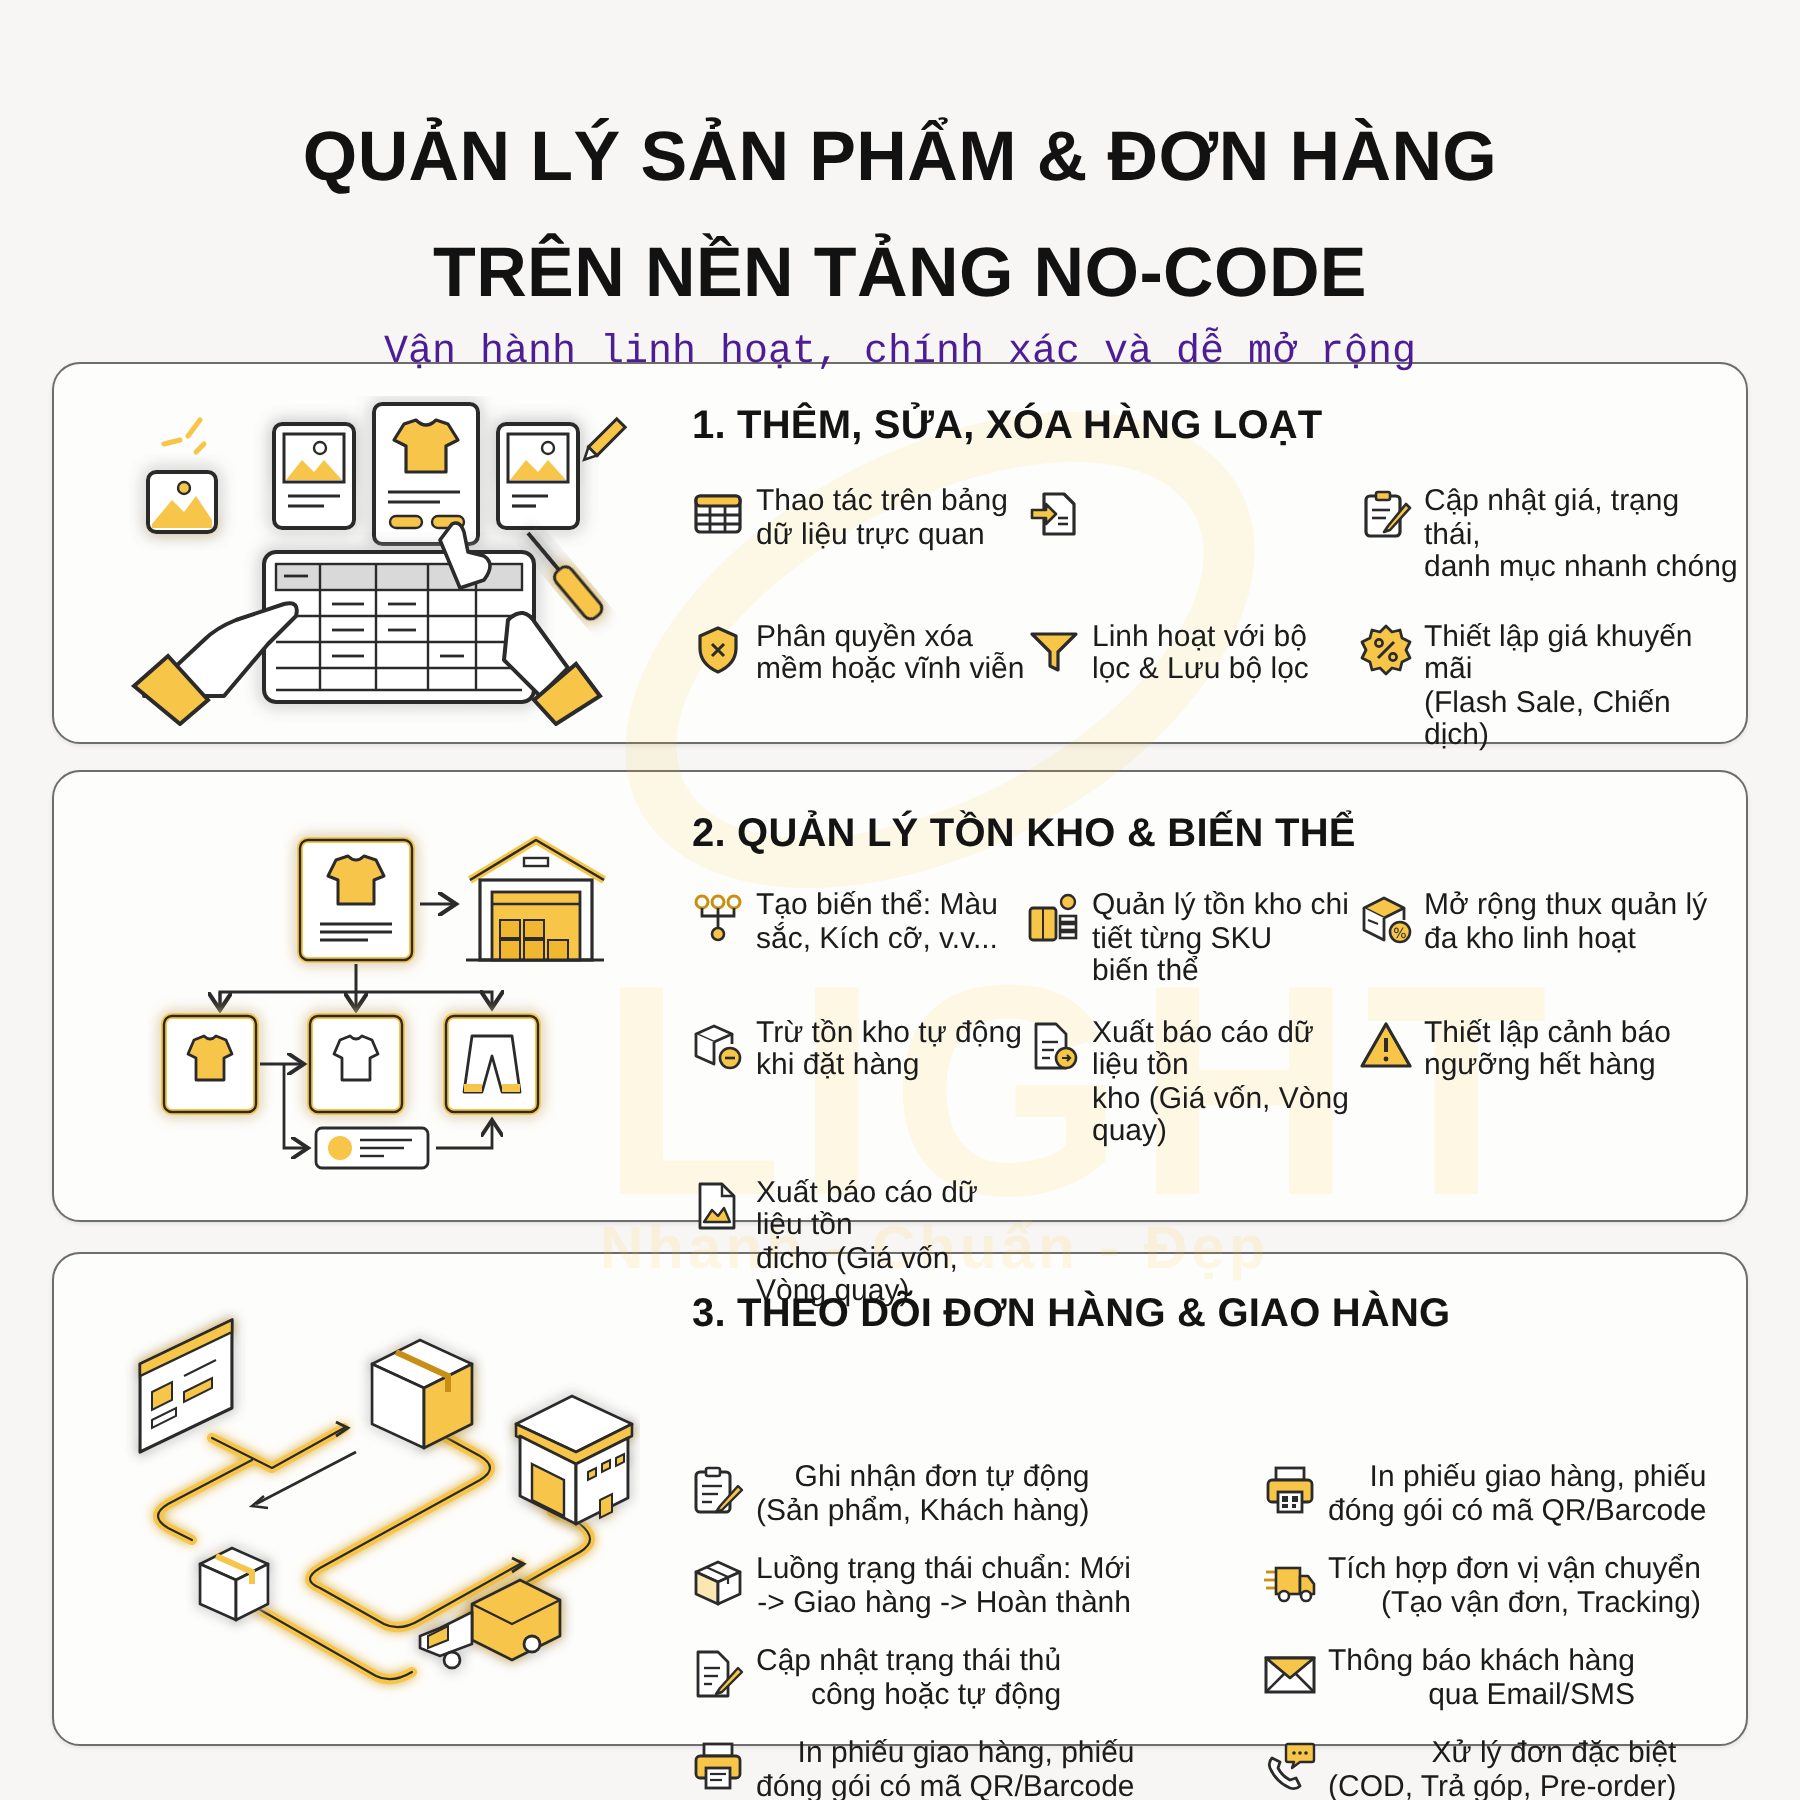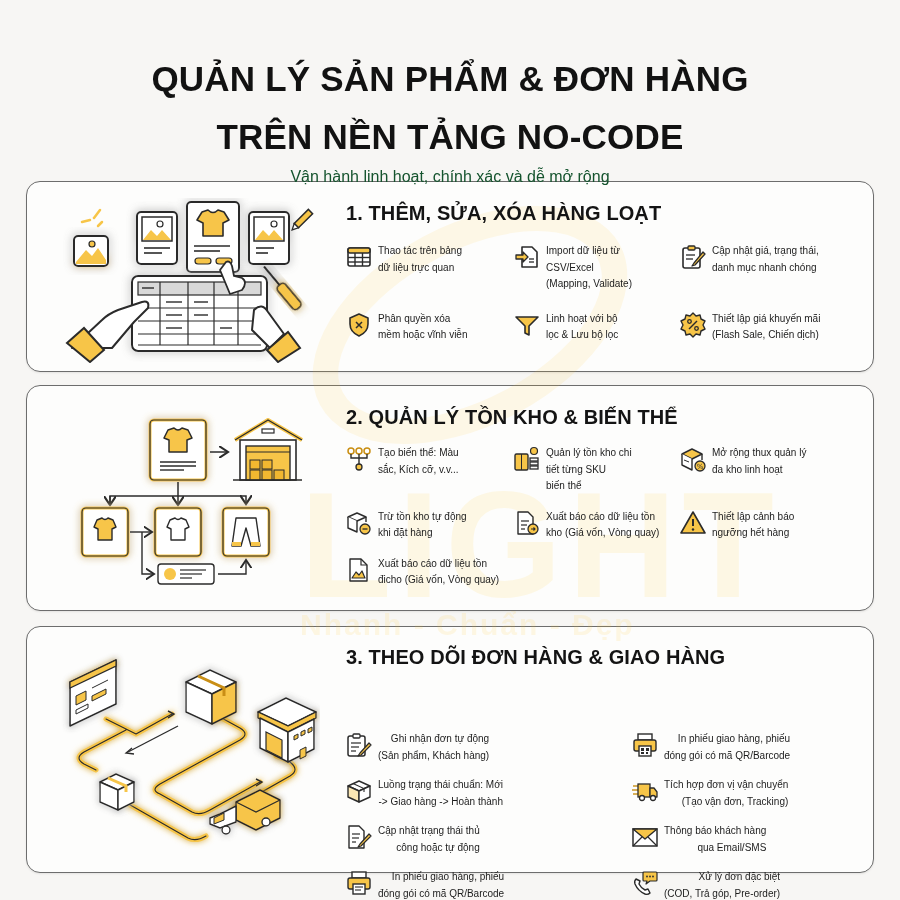--- a/index.html
+++ b/index.html
@@ -20,41 +20,41 @@
     position: absolute; left: 300px; top: 470px; font-size: 150px; font-weight: bold;
     color: rgba(255, 196, 40, 0.11); letter-spacing: 6px; line-height: 1;
   }
   .watermark .tagline {
     position: absolute; left: 300px; top: 608px; font-size: 30px; font-weight: bold;
     color: rgba(255, 196, 40, 0.12); letter-spacing: 2px;
   }
 
   .header { position: absolute; left: 0; top: 42px; width: 900px; text-align: center; z-index: 3; }
   .title { font-size: 35px; font-weight: bold; line-height: 42px; color: #121212; letter-spacing: 0.2px; margin-top: 16px; }
-  .subtitle { font-size: 16px; line-height: 30px; margin-top: 4px; color: #14532d; }
+  .subtitle { font-size: 20px; line-height: 30px; margin-top: 4px; color: #4c1d95; font-family: Liberation Mono, monospace; }
 
   .card {
     position: absolute; left: 26px; width: 848px;
     background: #fdfdfc; border: 1.5px solid #6d6d6d; border-radius: 14px;
     box-shadow: 0 1px 2px rgba(0,0,0,0.08); z-index: 1;
   }
   .card.c1 { top: 181px; height: 191px; }
   .card.c2 { top: 385px; height: 226px; }
   .card.c3 { top: 626px; height: 247px; }
 
   .illus { position: absolute; z-index: 3; }
   .content { position: absolute; left: 346px; z-index: 3; }
   .sec-title { font-size: 20px; font-weight: bold; color: #141414; line-height: 28px; letter-spacing: 0.1px; }
 
   .grid { position: absolute; left: 0; display: grid; }
   .grid.g3 { grid-template-columns: 168px 166px 190px; }
   .grid.g2 { grid-template-columns: 286px 240px; margin-top: 48px; }
   .item { display: flex; align-items: flex-start; }
   .item .ic { width: 26px; height: 26px; flex: 0 0 26px; margin-right: 6px; margin-top: 1px; }
-  .item .tx { font-size: 10px; line-height: 16.5px; color: #1c1c1c; white-space: pre-line; }
+  .item .tx { font-size: 15px; line-height: 16.5px; color: #1c1c1c; white-space: pre-line; }
   svg { display: block; }
 </style>
 </head>
 <body>
 
 <div class="watermark">
   <div class="ring"></div>
   <div class="brand">LIGHT</div>
   <div class="tagline">Nhanh - Chuẩn - Đẹp</div>
 </div>
@@ -179,23 +179,20 @@
     </div>
     <div class="item">
       <span class="ic">
         <svg width="26" height="26" viewBox="0 0 26 26">
             <path d="M8 3 L18 3 L23 8 L23 23 L8 23 Z" fill="#fff" stroke="#2b2b2b" stroke-width="1.6" stroke-linejoin="round"></path>
             <path d="M2 11 L9 11 L9 8 L14 13 L9 18 L9 15 L2 15 Z" fill="#f7c548" stroke="#2b2b2b" stroke-width="1.3" stroke-linejoin="round"></path>
             <line x1="15" y1="15" x2="20" y2="15" stroke="#2b2b2b" stroke-width="1.3"></line>
             <line x1="15" y1="18" x2="20" y2="18" stroke="#2b2b2b" stroke-width="1.3"></line>
           </svg>
       </span>
-      <span class="tx">Import dữ liệu từ
-CSV/Excel
-(Mapping, Validate)</span>
     </div>
     <div class="item">
       <span class="ic">
         <svg width="26" height="26" viewBox="0 0 26 26">
             <rect x="3" y="4" width="17" height="20" rx="2" fill="#fff" stroke="#2b2b2b" stroke-width="1.6"></rect>
             <rect x="8" y="2" width="7" height="4" rx="1" fill="#f7c548" stroke="#2b2b2b" stroke-width="1.3"></rect>
             <line x1="6" y1="11" x2="15" y2="11" stroke="#2b2b2b" stroke-width="1.3"></line>
             <line x1="6" y1="15" x2="13" y2="15" stroke="#2b2b2b" stroke-width="1.3"></line>
             <path d="M23 8 L14 19 L12 22 L15 21 L25 10 Z" fill="#f7c548" stroke="#2b2b2b" stroke-width="1.3" stroke-linejoin="round"></path>
           </svg>

